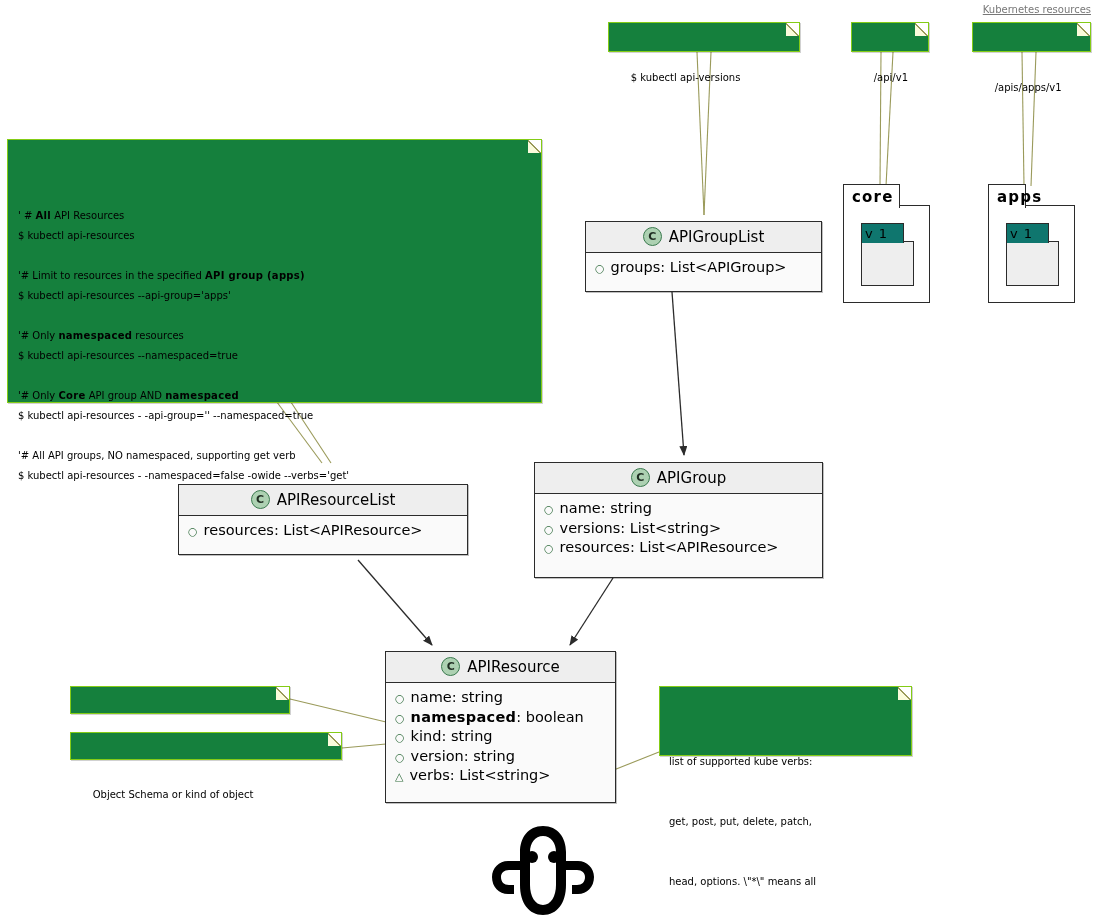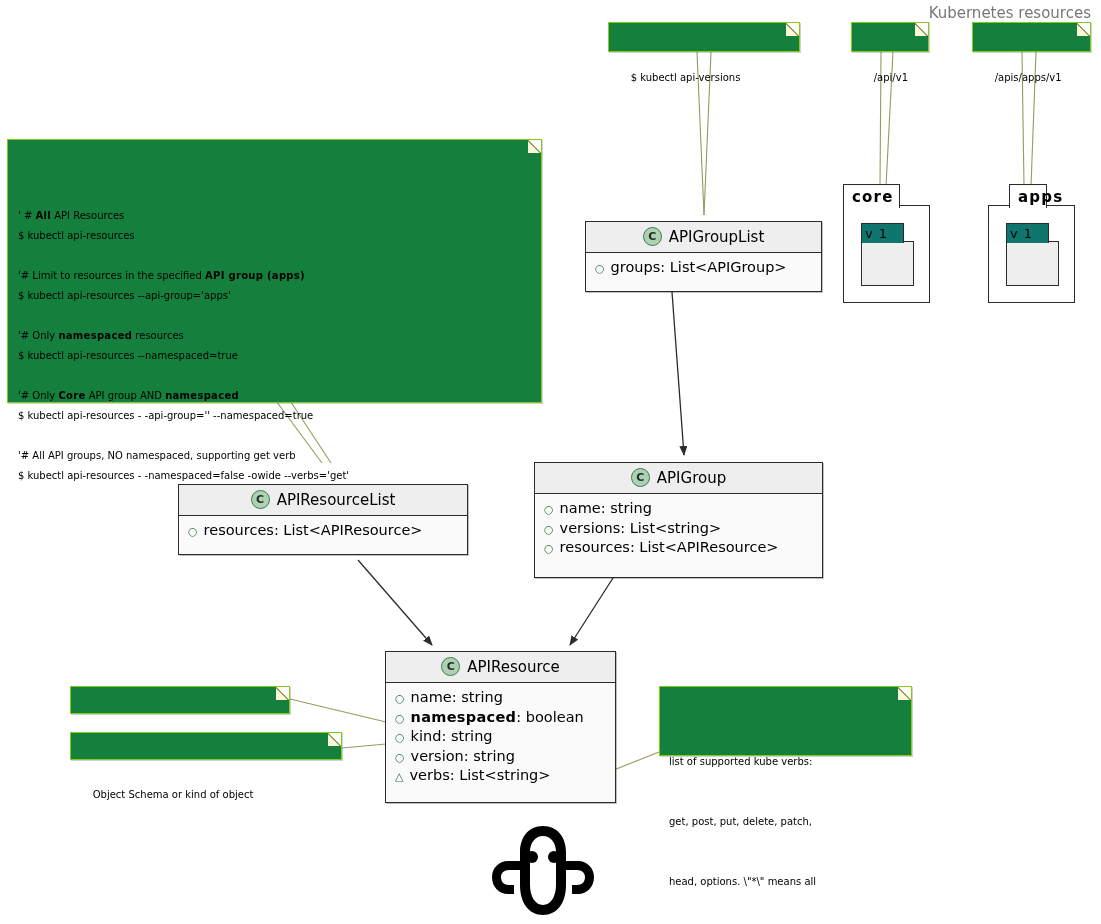--- a/index.html
+++ b/index.html
@@ -150,22 +150,23 @@
   }
   .pkg-inner-body {
     position: absolute;
     background: #eeeeee;
     border: 1px solid #2b2b2b;
     box-sizing: border-box;
   }
 
   .corner-label {
     position: absolute;
-    font-size: 15px;
+    font-size: 10px;
     color: #777777;
+    text-decoration: underline;
   }
 
   .logo {
     position: absolute;
   }
 </style>
 </head>
 <body>
 
 <div id="canvas">
@@ -207,39 +208,39 @@
   <div class="note" style="left:608px; top:22px; width:192px; height:30px; padding-top:5px;">
     <span class="fold"></span>
     <span>$ kubectl api-versions</span>
   </div>
 
   <div class="note" style="left:851px; top:22px; width:78px; height:30px; padding-top:5px;">
     <span class="fold"></span>
     <span>/api/v1</span>
   </div>
 
-  <div class="note" style="left:972px; top:22px; width:119px; height:30px; padding-top:5px;">
+  <div class="note" style="left:972px; top:22px; width:119px; height:30px; padding-top:15px;">
     <span class="fold"></span>
     <span>/apis/apps/v1</span>
   </div>
 
   <div class="note" id="big-note" style="left:7px; top:126px; width:535px; height:264px; padding:6px 10px;margin-top:13px;">
     <span class="fold"></span>
     <div id="big-note-body"><div><span>' # </span><span class="attr-bold">All</span><span> API Resources</span></div><div><span>$ kubectl api-resources</span></div><div>&nbsp;</div><div><span>'# Limit to resources in the specified </span><span class="attr-bold">API group (apps)</span></div><div><span>$ kubectl api-resources --api-group='apps'</span></div><div>&nbsp;</div><div><span>'# Only </span><span class="attr-bold">namespaced</span><span> resources</span></div><div><span>$ kubectl api-resources --namespaced=true</span></div><div>&nbsp;</div><div><span>'# Only </span><span class="attr-bold">Core</span><span> API group AND </span><span class="attr-bold">namespaced</span></div><div><span>$ kubectl api-resources - -api-group='' --namespaced=true</span></div><div>&nbsp;</div><div><span>'# All API groups, NO namespaced, supporting get verb</span></div><div><span>$ kubectl api-resources - -namespaced=false -owide --verbs='get'</span></div></div>
   </div>
 
   <div class="pkg">
     <div class="pkg-tab" style="left:843px; top:184px; width:57px; height:24px;">core</div>
     <div class="pkg-body" style="position:absolute; left:843px; top:205px; width:87px; height:98px;"></div>
     <div class="pkg-inner-tab" style="left:861px; top:223px; width:43px; height:20px;">v 1</div>
     <div class="pkg-inner-body" style="left:861px; top:241px; width:53px; height:45px;"></div>
   </div>
 
   <div class="pkg">
-    <div class="pkg-tab" style="left:988px; top:184px; width:38px; height:24px;margin-left:21px;">apps</div>
+    <div class="pkg-tab" style="left:988px; top:184px; width:38px; height:24px;">apps</div>
     <div class="pkg-body" style="position:absolute; left:988px; top:205px; width:87px; height:98px;"></div>
     <div class="pkg-inner-tab" style="left:1006px; top:223px; width:43px; height:20px;">v 1</div>
     <div class="pkg-inner-body" style="left:1006px; top:241px; width:53px; height:45px;"></div>
   </div>
 
   <div class="uml-class" style="left:585px; top:221px; width:237px; height:71px;">
     <div class="uml-header">
       <span class="uml-stereo">C</span>
       <span class="uml-title">APIGroupList</span>
     </div>

